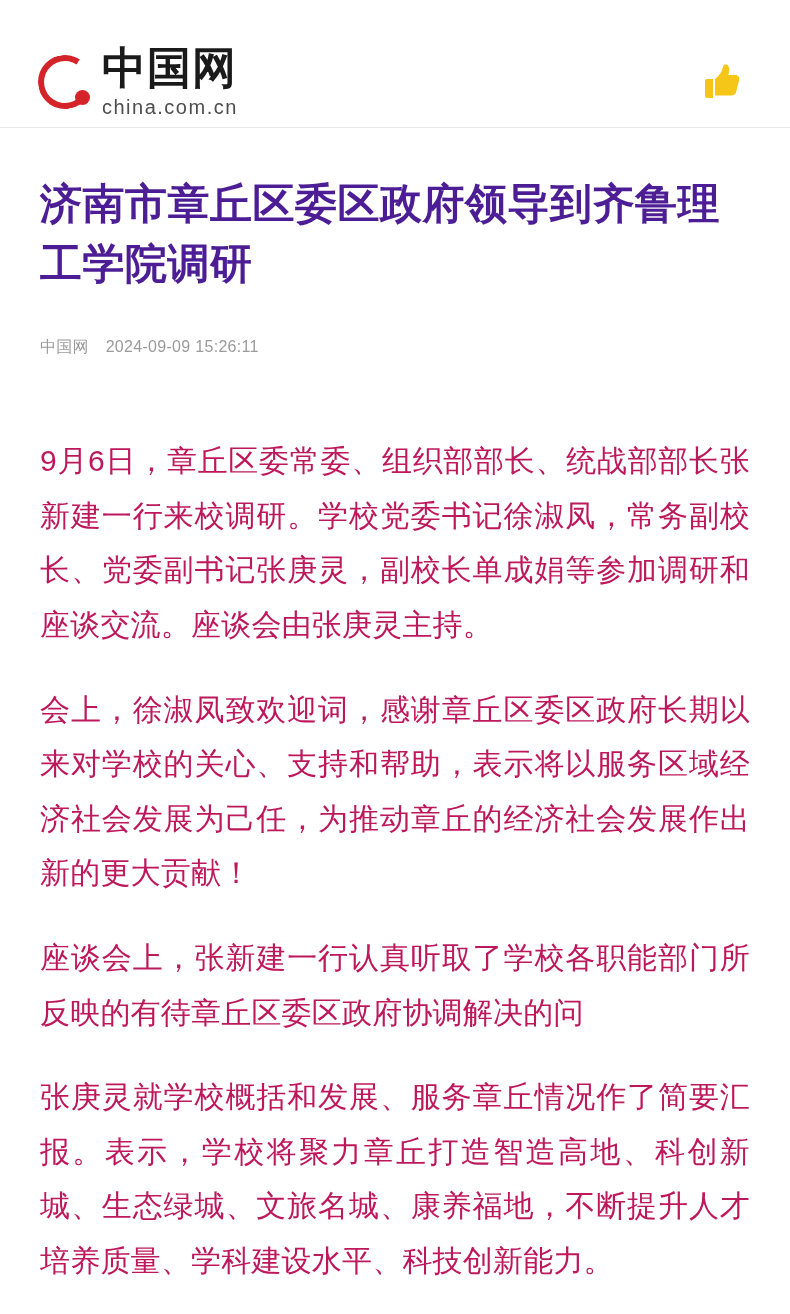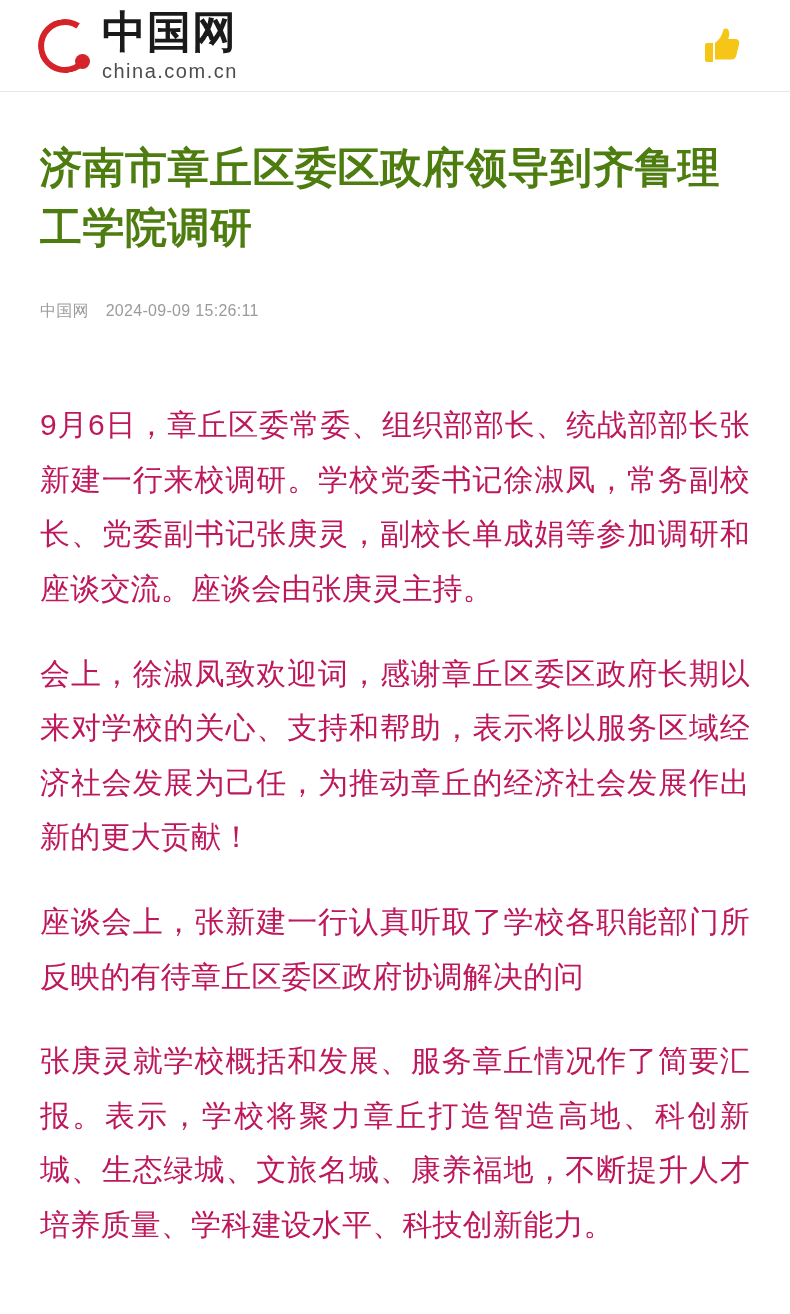--- a/index.html
+++ b/index.html
@@ -8,20 +8,21 @@
     height: 1314px;
     background: #ffffff;
     font-family: "Liberation Sans", "DejaVu Sans", sans-serif;
     overflow: hidden;
   }
   .page {
     width: 790px;
     height: 1070px;
     position: relative;
     background: #ffffff;
+    margin-top: 36px;
   }
 
   
   .header {
     height: 92px;
     border-bottom: 1px solid #e6e6e6;
     display: flex;
     align-items: center;
     justify-content: space-between;
     padding: 0 30px 0 38px;
@@ -77,21 +78,21 @@
     margin-right: 14px;
   }
 
   
   .article {
     padding: 46px 40px 0 40px;
   }
   .title {
     font-size: 42px;
     line-height: 1.42;
-    color: #4d7c0f;
+    color: #4c1d95;
     font-weight: bold;
     letter-spacing: 0.5px;
   }
   .meta {
     margin-top: 44px;
     font-size: 16px;
     color: #9b9b9b;
     letter-spacing: 0.3px;
   }
   .meta .src { margin-right: 12px; }

